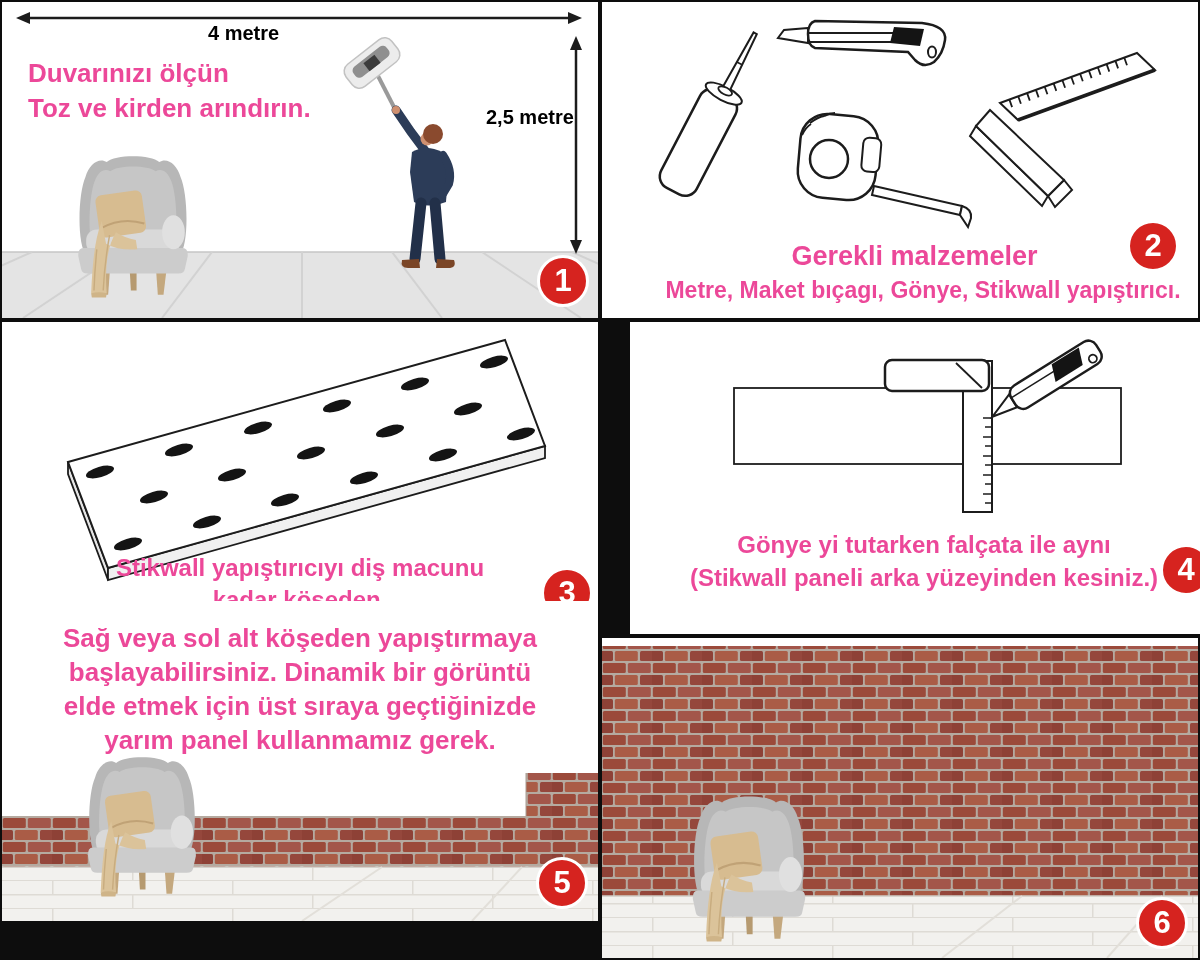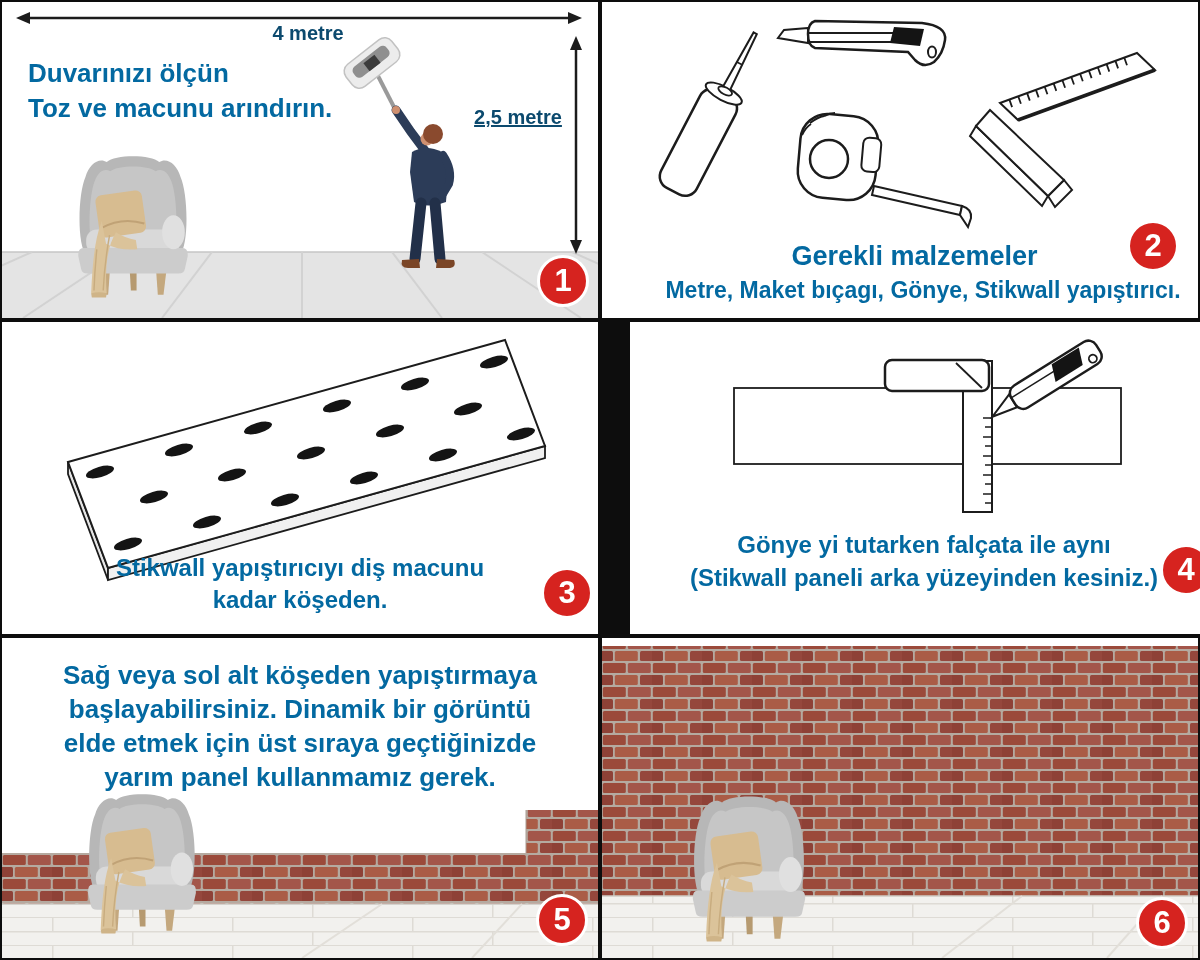--- a/index.html
+++ b/index.html
@@ -2,39 +2,39 @@
 <html><head>
 <meta charset="utf-8">
 <style>
   html,body{margin:0;padding:0;background:#9a9a9a;}
   .sheet{position:relative;width:1200px;height:960px;background:#0d0d0d;border:2px solid #0d0d0d;box-sizing:border-box;font-family:"Liberation Sans",sans-serif;}
   .panel{position:absolute;background:#ffffff;overflow:hidden;}
   #p1{left:0px;top:0px;width:596px;height:316px;}
   #p2{left:600px;top:0px;width:596px;height:316px;}
   #p3{left:0px;top:320px;width:596px;height:312px;}
   #p4{left:628px;top:320px;width:588px;height:312px;}
-  #p5{left:0px;top:636px;width:596px;height:320px;}
+  #p5{left:0px;top:599px;width:596px;height:320px;}
   #p6{left:600px;top:636px;width:596px;height:320px;}
   .art{position:absolute;left:0;top:0;}
-  .caption{position:absolute;left:0;right:0;text-align:center;color:#0369a1;font-weight:700;}
+  .caption{position:absolute;left:0;right:0;text-align:center;color:#ec4899;font-weight:700;}
   .caption div{white-space:nowrap;}
   .cap1{left:26px;right:auto;top:54px;text-align:left;}
   .cap1 div{font-size:26px;line-height:35px;}
   .cap2{top:236px;}
   .cap2 .ln1{font-size:27px;line-height:36px;padding-left:29px;}
   .cap2 .ln2{font-size:23px;line-height:32px;margin-left:46px;}
   .cap3{top:230px;}
   .cap3 div{font-size:24px;line-height:32px;}
   .cap4{top:206px;}
   .cap4 div{font-size:24px;line-height:33px;}
   .cap5{top:20px;}
   .cap5 div{font-size:26px;line-height:34px;}
-  .measure{position:absolute;color:#0c4a6e;font-weight:700;font-size:20px;text-align:center;}
+  .measure{position:absolute;color:#000000;font-weight:700;font-size:20px;}
   #w-label{left:206px;top:20px;width:200px;}
-  #h-label{left:451px;top:104px;width:130px;text-decoration:underline;}
+  #h-label{left:484px;top:104px;width:130px;}
   .badge{position:absolute;width:52px;height:52px;border-radius:50%;background:#d6231f;border:3px solid #ffffff;color:#ffffff;font-weight:700;font-size:31px;line-height:46px;text-align:center;box-sizing:border-box;}
   #b1{left:535px;top:253px;}
   #b2{left:525px;top:218px;}
   #b3{left:539px;top:245px;}
   #b4{left:530px;top:222px;}
   #b5{left:534px;top:256px;}
   #b6{left:534px;top:259px;}
 </style>
 </head>
 <body>
@@ -123,21 +123,21 @@
         <path d="M410 150 Q424 142 440 150 L446 172 L444 200 Q425 207 412 200 L408 170 Z" fill="#2c3c58"></path>
         <path d="M441 153 Q451 168 447 182 L441 192" stroke="#2c3c58" stroke-width="8" stroke-linecap="round" fill="none"></path>
         <line x1="419" y1="201" x2="413" y2="257" stroke="#223049" stroke-width="11" stroke-linecap="round"></line>
         <line x1="433" y1="201" x2="438" y2="257" stroke="#223049" stroke-width="11" stroke-linecap="round"></line>
         <path d="M400 258 Q398 266 406 266 L418 266 L417 257 Z" fill="#7a4526"></path>
         <path d="M452 258 Q455 266 446 266 L434 266 L435 257 Z" fill="#7a4526"></path>
       </g>
     </svg>
     <div class="caption cap1">
       <div>Duvarınızı ölçün</div>
-      <div>Toz ve macunu arındırın.</div>
+      <div>Toz ve kirden arındırın.</div>
     </div>
     <div class="measure" id="w-label">4 metre</div>
     <div class="measure" id="h-label">2,5 metre</div>
     <div class="badge" id="b1">1</div>
   </div>
 
   <div class="panel" id="p2">
     <svg class="art" width="596" height="316" viewBox="0 0 596 316">
 
       <g transform="translate(95,143) rotate(27.5)" fill="#ffffff" stroke="#1c1c1c">

